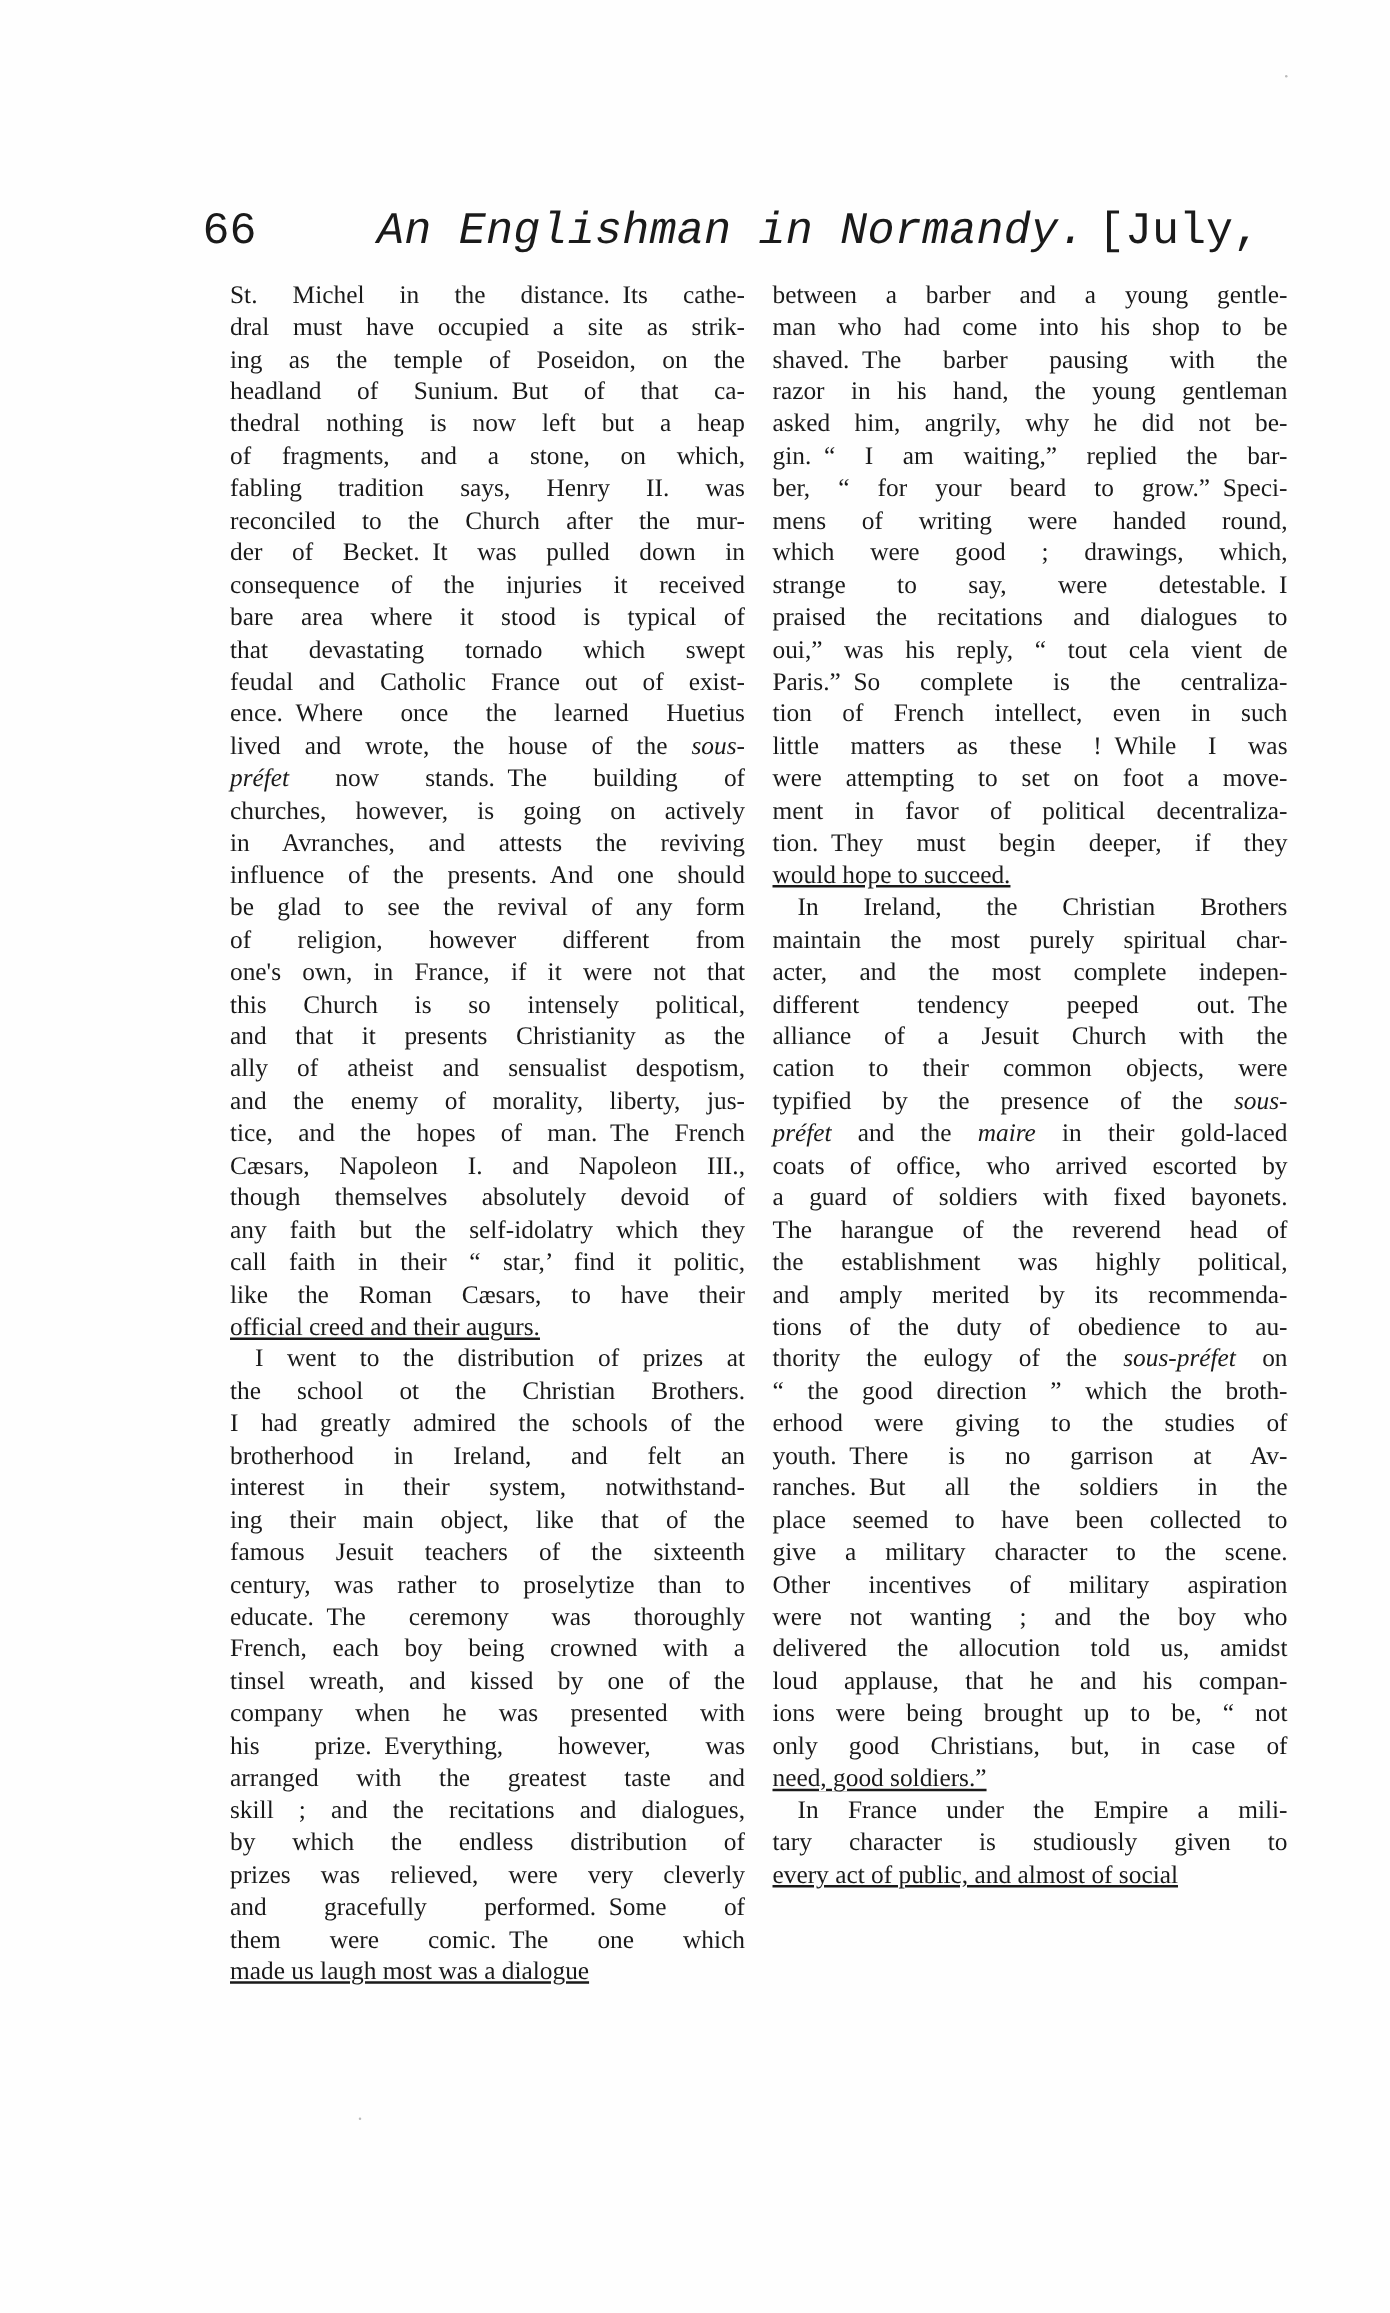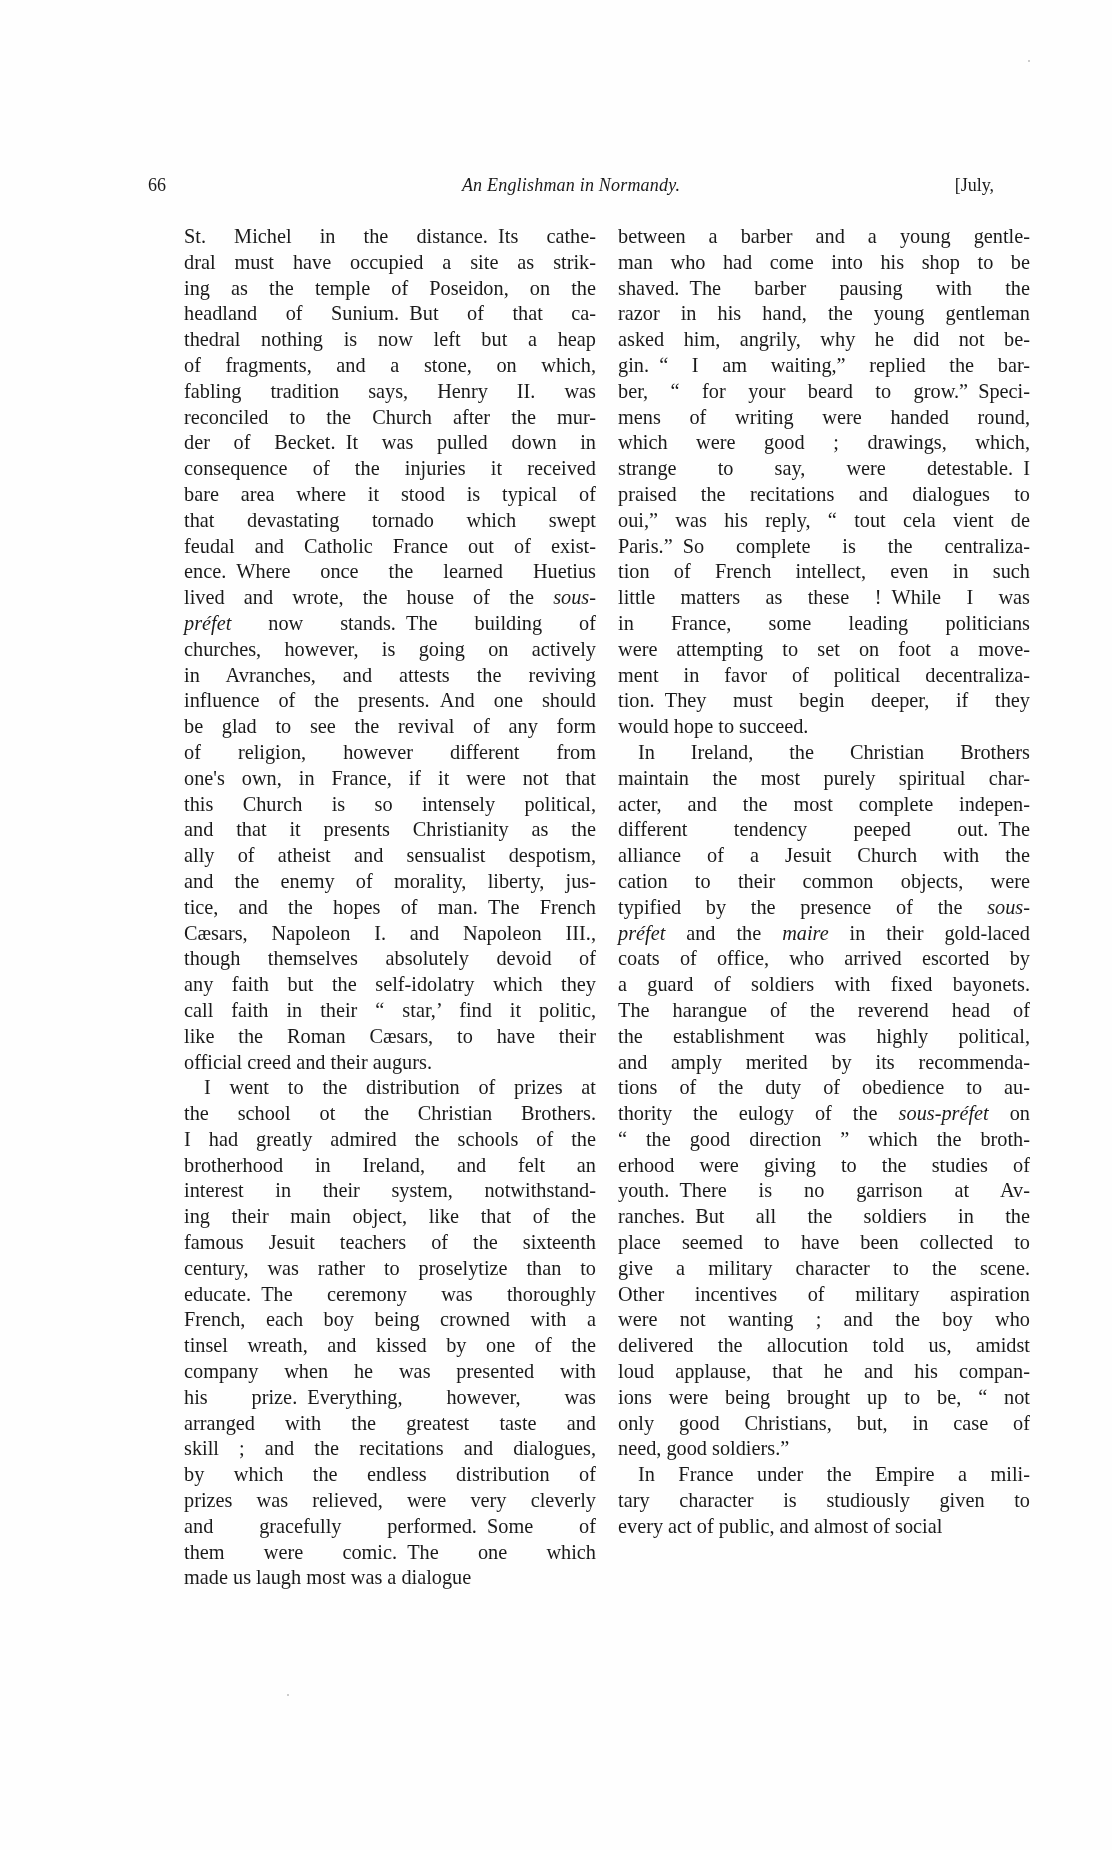--- a/index.html
+++ b/index.html
@@ -1,28 +1,28 @@
 <!DOCTYPE html>
 <html><head>
 <meta charset="utf-8">
 <style>
   html, body { margin: 0; padding: 0; background: #ffffff; }
   body { width: 1112px; height: 1850px; position: relative; overflow: hidden; color: #1a1a1a; }
   .page { position: absolute; left: 0; top: 0; width: 1112px; height: 1850px; background: #fefefe; }
-  .running-head { position: absolute; left: 148px; top: 168px; width: 846px; height: 34px;
-    font-family: Liberation Serif, serif; font-size: 18px; line-height: 34px; }
+  .running-head { position: absolute; left: 162px; top: 168px; width: 846px; height: 34px;
+    font-family: Liberation Mono, monospace; font-size: 36px; line-height: 34px; }
   .page-number { position: absolute; left: 0; top: 0; }
   .running-title { position: absolute; left: 0; width: 100%; text-align: center; top: 0; font-style: italic; letter-spacing: 0.2px; }
   .running-date { position: absolute; right: 0; top: 0; }
   .column { position: absolute; top: 224px; width: 412px;
     font-family: "Liberation Serif", "DejaVu Serif", serif; font-size: 20.3px; line-height: 25.8px; margin-left: 40px; }
   .col-left { left: 144px; }
   .col-right { left: 578px; }
   .line { display: block; height: 25.8px; white-space: nowrap; text-align: justify; text-align-last: justify; overflow: visible; }
-  .line.last { text-align: right; text-align-last: left; }
+  .line.last { text-align: right; text-align-last: left; text-decoration: underline; }
   .line.indent { padding-left: 20px; box-sizing: border-box; }
   .line i { font-style: italic; }
   .speck { position: absolute; width: 2px; height: 2px; background: #bbb; border-radius: 1px; }
 </style>
 </head>
 <body>
 
 <div class="page">
   <div class="running-head">
     <span class="page-number">66</span>
@@ -94,21 +94,20 @@
       <span class="line">gin. “ I am waiting,” replied the bar-</span>
       <span class="line">ber, “ for your beard to grow.” Speci-</span>
       <span class="line">mens of writing were handed round,</span>
       <span class="line">which were good ; drawings, which,</span>
       <span class="line">strange to say, were detestable. I</span>
       <span class="line">praised the recitations and dialogues to</span>
       <span class="line">oui,” was his reply, “ tout cela vient de</span>
       <span class="line">Paris.” So complete is the centraliza-</span>
       <span class="line">tion of French intellect, even in such</span>
       <span class="line">little matters as these ! While I was</span>
-      <span class="line">in France, some leading politicians</span>
       <span class="line">were attempting to set on foot a move-</span>
       <span class="line">ment in favor of political decentraliza-</span>
       <span class="line">tion. They must begin deeper, if they</span>
       <span class="line last">would hope to succeed.</span>
       <span class="line indent">In Ireland, the Christian Brothers</span>
       <span class="line">maintain the most purely spiritual char-</span>
       <span class="line">acter, and the most complete indepen-</span>
       <span class="line">different tendency peeped out. The</span>
       <span class="line">alliance of a Jesuit Church with the</span>
       <span class="line">cation to their common objects, were</span>

